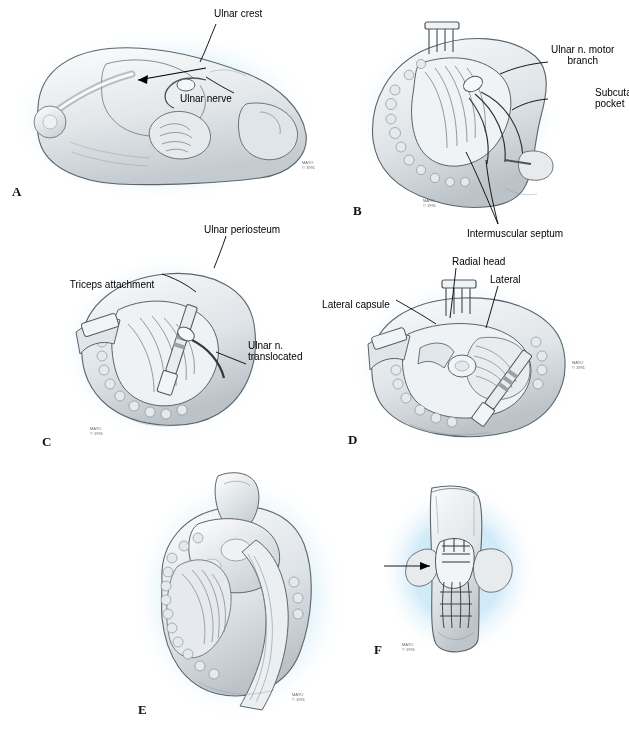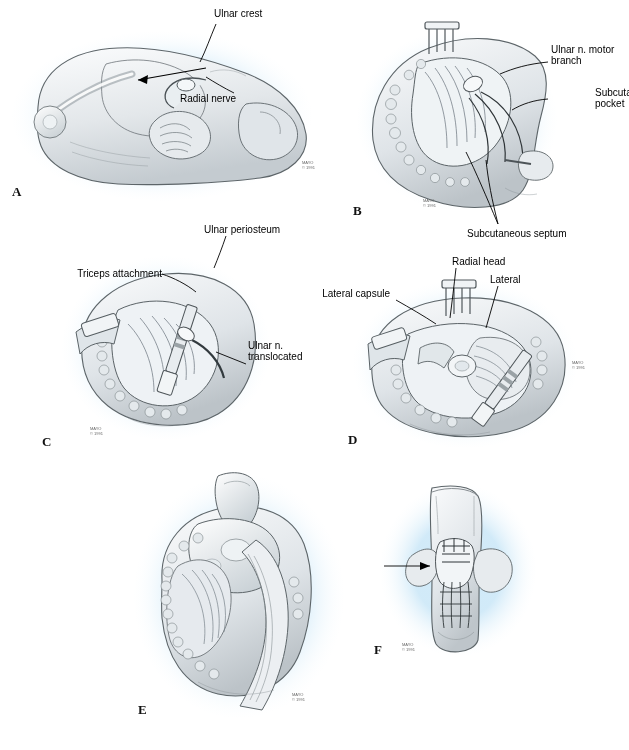--- a/index.html
+++ b/index.html
@@ -41,21 +41,22 @@
   
   .label {
     position: absolute;
     font-size: 10px;
     line-height: 11px;
     color: #000000;
     font-family: "Liberation Sans", sans-serif;
     white-space: pre;
   }
   .label.right {
-    text-align: right;
+    text-align: center;
+    margin-top: 11px;
   }
 
   
   #leaders {
     position: absolute;
     left: 0;
     top: 0;
     width: 629px;
     height: 750px;
     pointer-events: none;
@@ -478,30 +479,30 @@
       <path d="M498,286 C494,300 490,314 486,328"></path>
 
       <path d="M396,300 C410,308 424,316 436,324"></path>
 
       <path d="M384,566 L430,566"></path>
     </g>
     <polygon points="430,566 420,562 420,570" fill="#000000"></polygon>
   </svg>
 
   <span class="label" style="left:214px; top:8px;">Ulnar crest</span>
-  <span class="label" style="left:180px; top:93px;">Radial nerve</span>
-
-  <span class="label" style="left:551px; top:44px;">Ulnar n. motor
+  <span class="label" style="left:180px; top:93px;">Ulnar nerve</span>
+
+  <span class="label" style="left:551px; top:44px;text-align:center;">Ulnar n. motor
 branch</span>
   <span class="label" style="left:551px; top:87px;margin-left:44px;">Subcutaneous
 pocket</span>
-  <span class="label" style="left:467px; top:228px;">Subcutaneous septum</span>
+  <span class="label" style="left:467px; top:228px;">Intermuscular septum</span>
 
   <span class="label" style="left:204px; top:224px;">Ulnar periosteum</span>
   <span class="label right" style="left:62px; top:268px; width:100px;">Triceps attachment</span>
   <span class="label" style="left:248px; top:340px;">Ulnar n.
 translocated</span>
 
   <span class="label" style="left:452px; top:256px;">Radial head</span>
   <span class="label" style="left:490px; top:274px;">Lateral</span>
-  <span class="label right" style="left:306px; top:288px; width:84px;">Lateral capsule</span>
+  <span class="label right" style="left:314px; top:288px; width:84px;">Lateral capsule</span>
 
 </div>
 
 </body></html>

